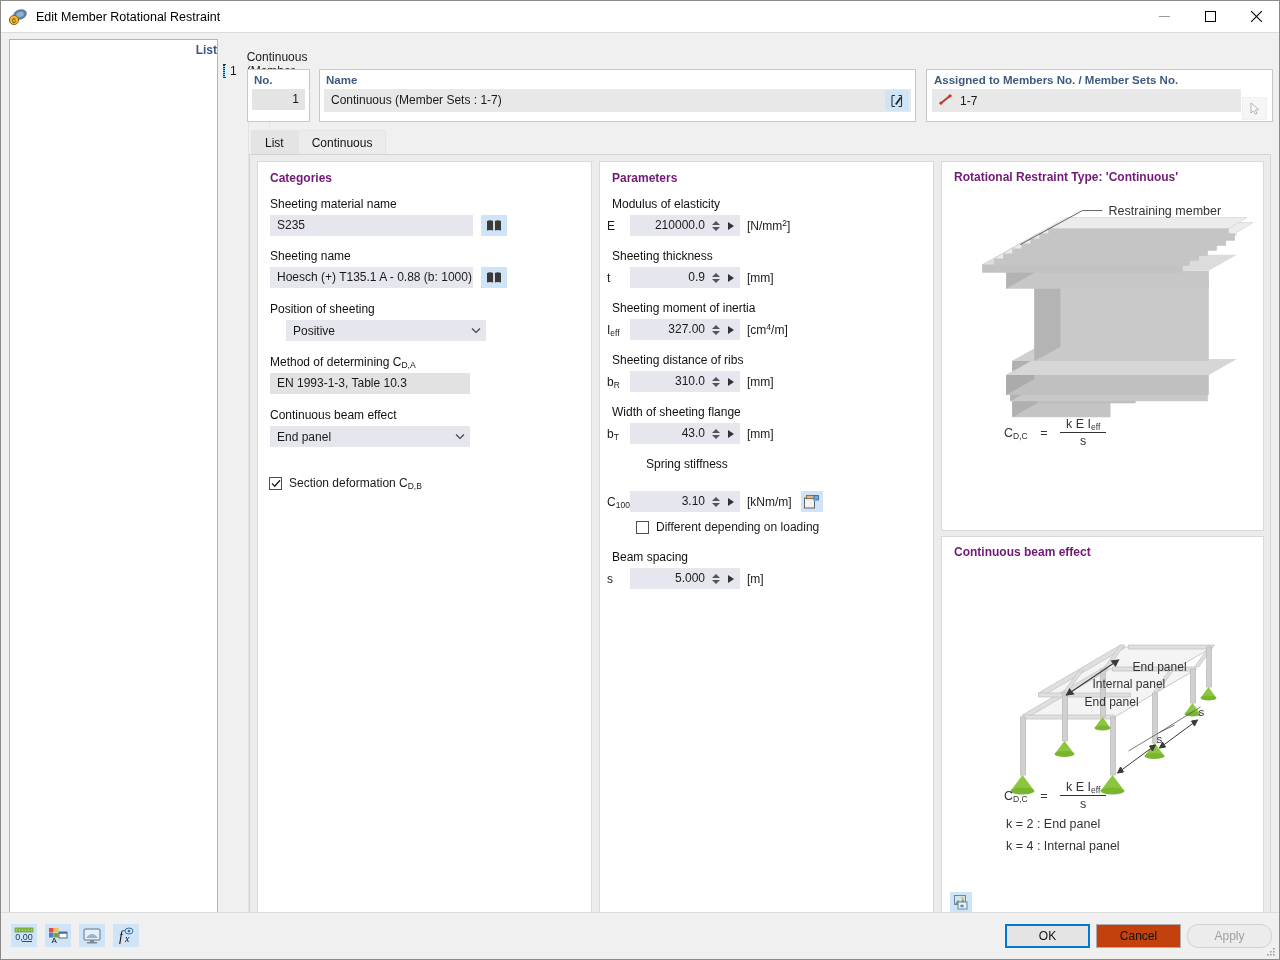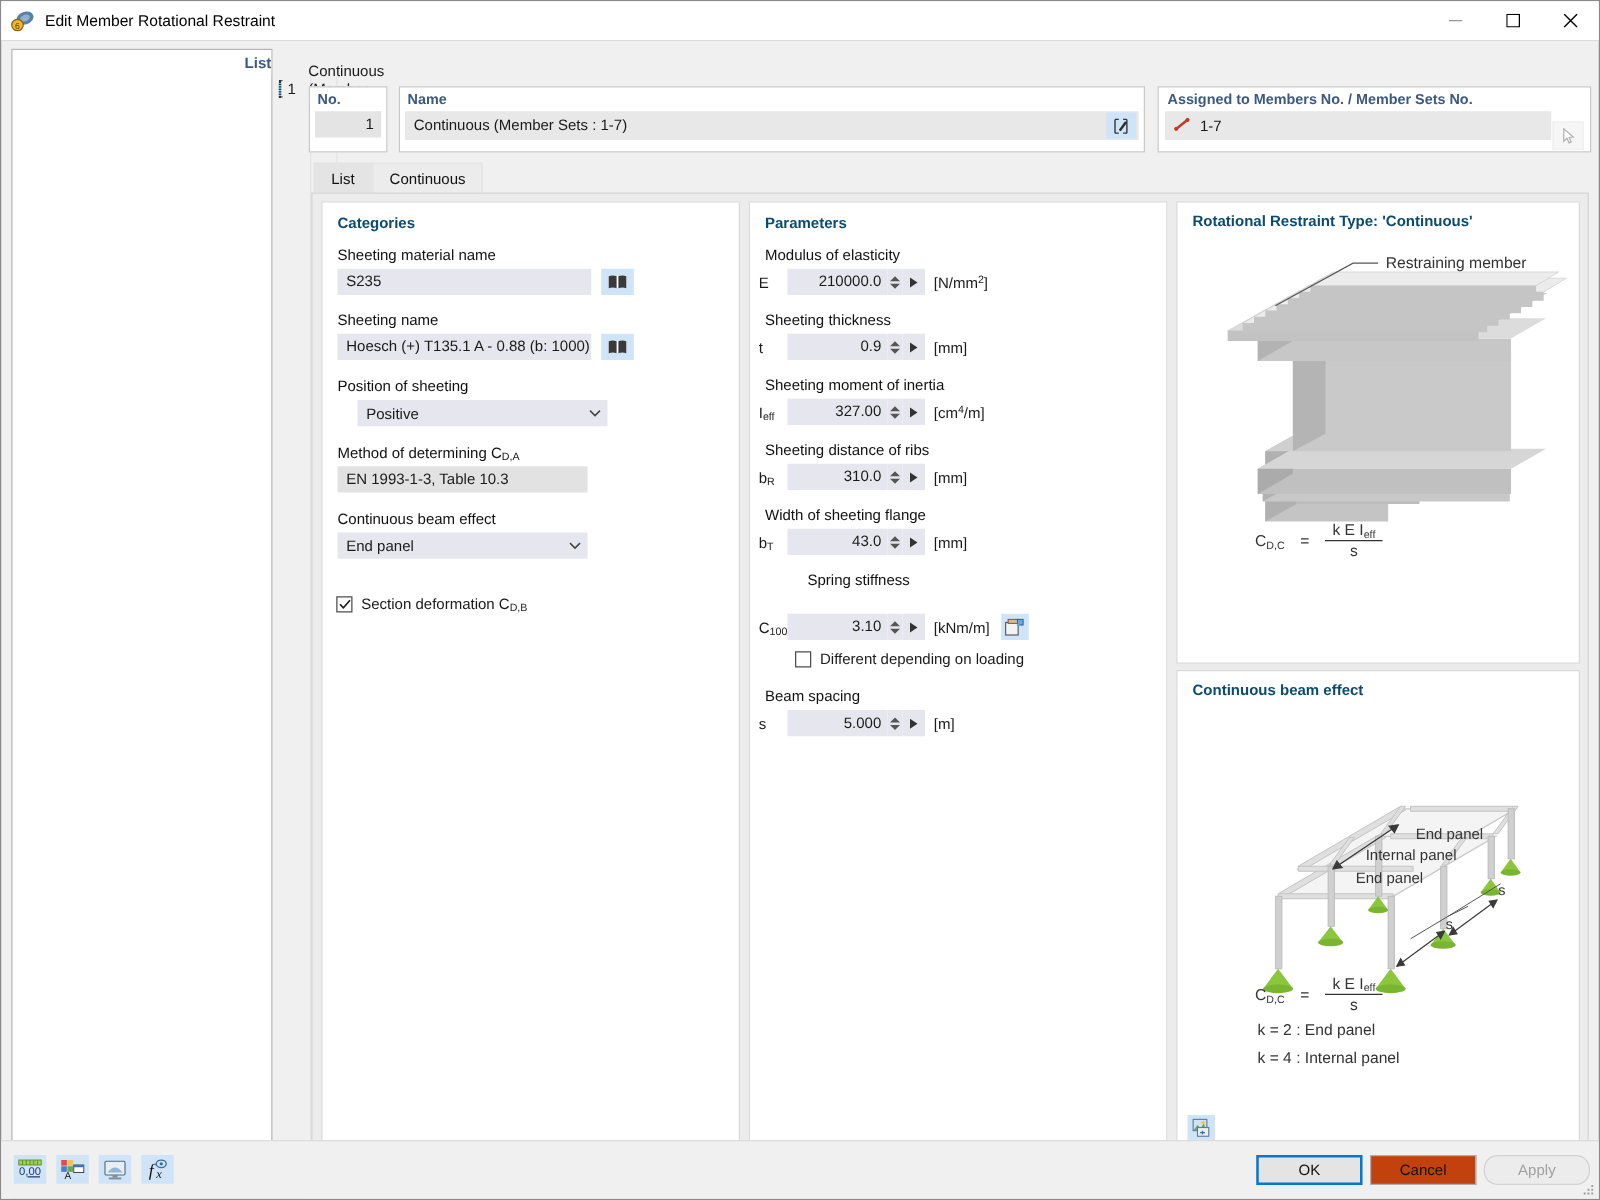--- a/index.html
+++ b/index.html
@@ -136,21 +136,21 @@
     background:#fff; border:1px solid #d9d9d9; box-sizing:border-box;
   }
   .col-img-top {
     position:absolute; left:691px; top:6px; right:6px; height:370px;
     background:#fff; border:1px solid #d9d9d9; box-sizing:border-box;
   }
   .col-img-bot {
     position:absolute; left:691px; top:381px; right:6px; bottom:7px;
     background:#fff; border:1px solid #d9d9d9; box-sizing:border-box;
   }
-  .grp-title { font-weight:bold; color:#0c4a6e; font-size:12px; padding:9px 0 0 12px; }
+  .grp-title { font-weight:bold; color:#701a75; font-size:12px; padding:9px 0 0 12px; }
   .field-label { font-size:12px; color:#111; padding-left:12px; }
   .txtfield {
     background:#e6e6ee; height:21px; line-height:21px;
     padding-left:7px; font-size:12px; box-sizing:border-box;
   }
   .txtfield.readonly { background:#e2e2e2; }
   .combo {
     background:#e6e6ee; height:21px;
     display:flex; align-items:center; font-size:12px; box-sizing:border-box;
   }

